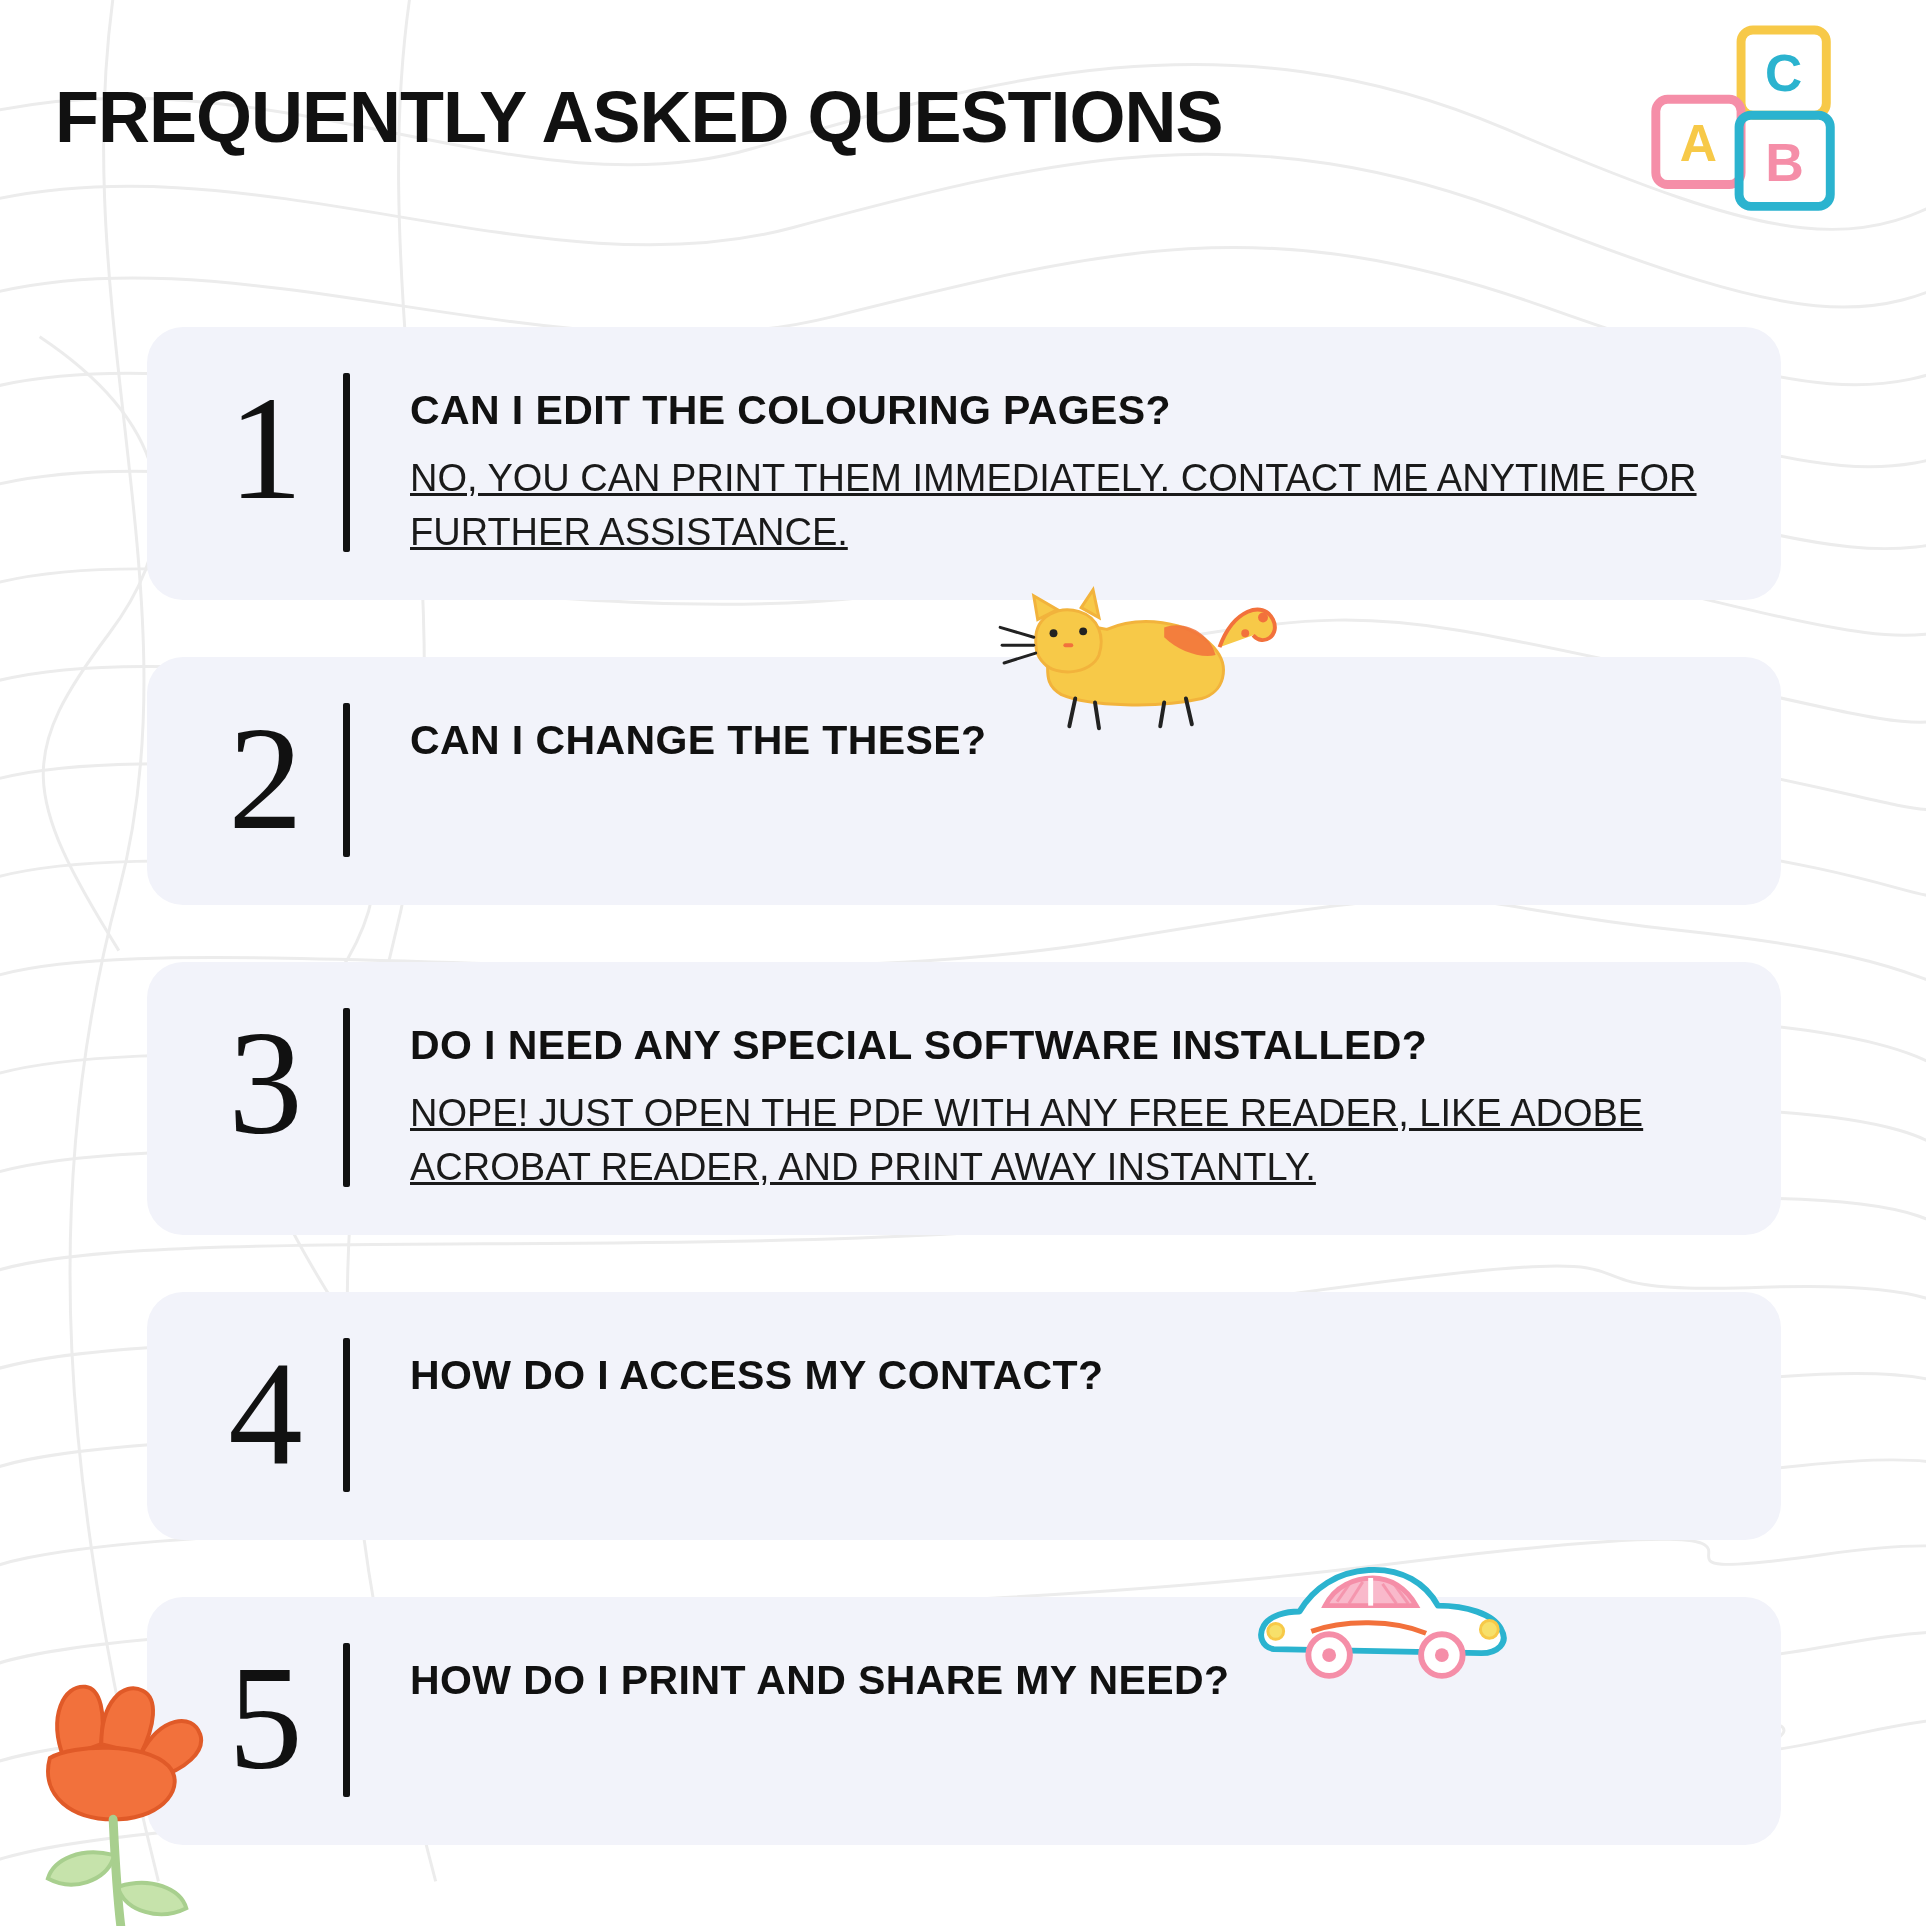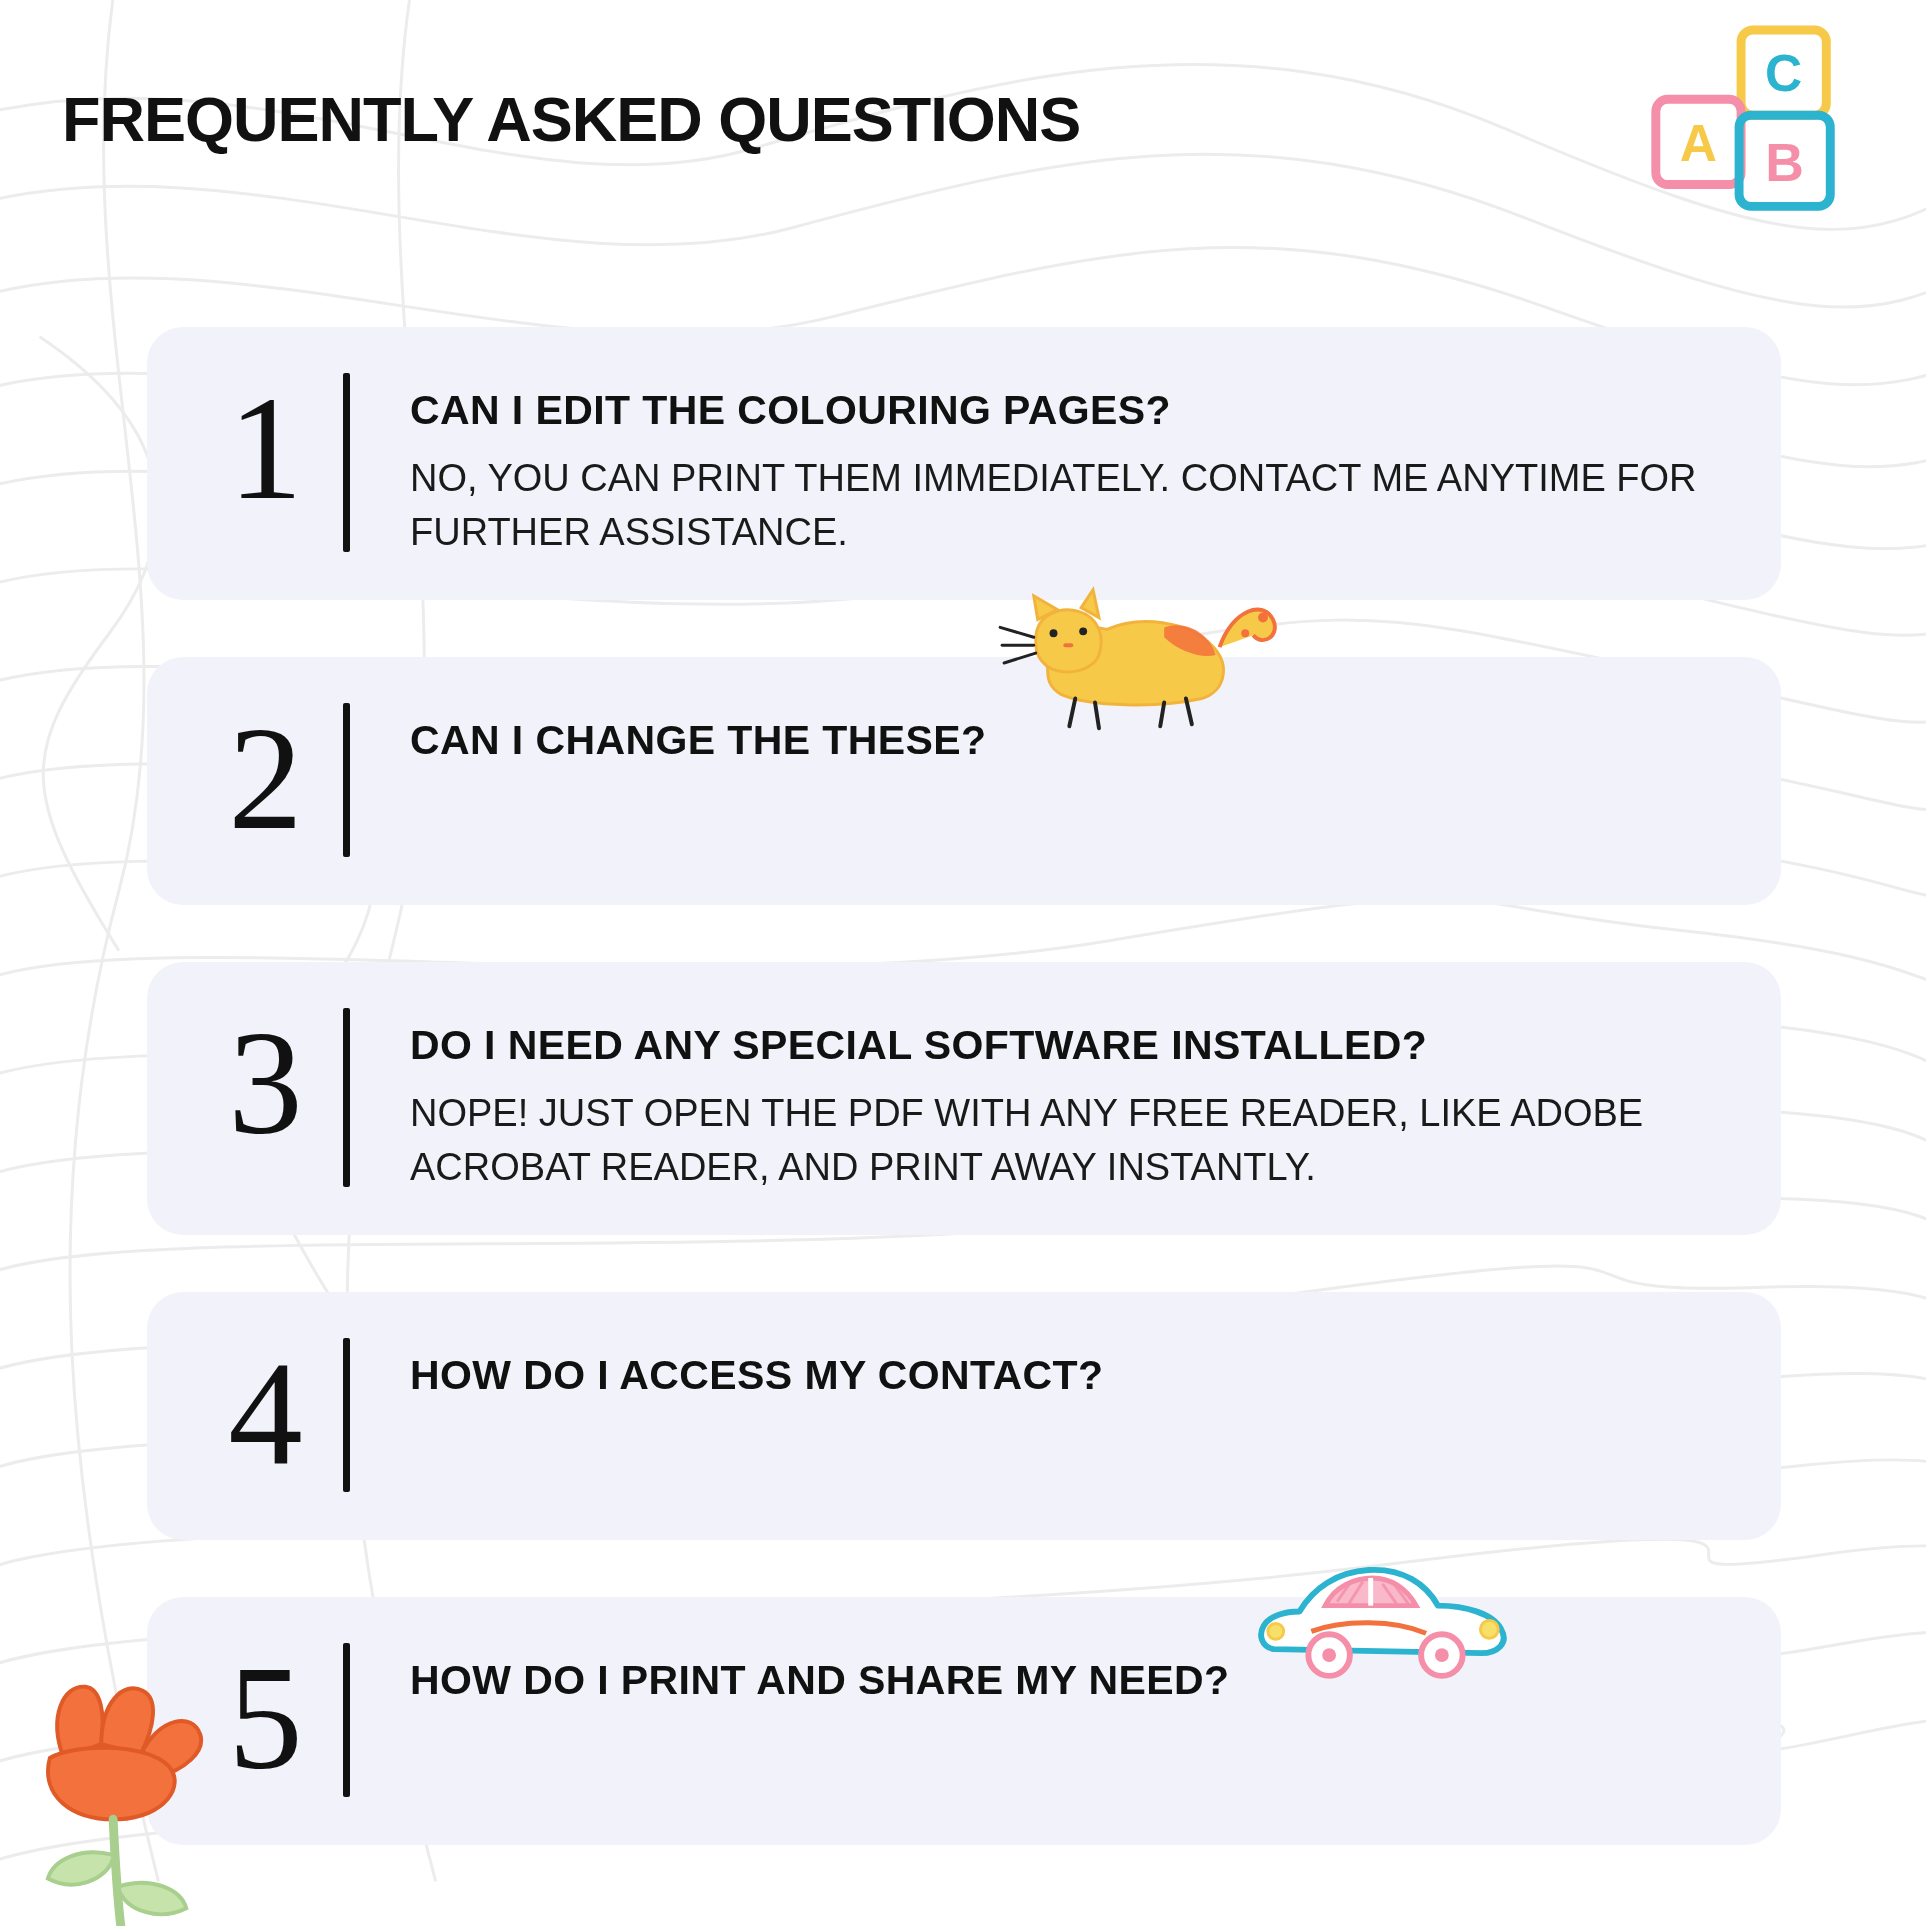--- a/index.html
+++ b/index.html
@@ -37,25 +37,25 @@
   .header {
     position: absolute;
     top: 81px;
     left: 55px;
     right: 55px;
     height: 198px;
   }
   .header-title {
     font-family: "Liberation Sans", sans-serif;
     font-weight: bold;
-    font-size: 63px;
+    font-size: 72px;
     letter-spacing: -1px;
     color: #111111;
     line-height: 1.0;
-    margin: 7px;
+    margin: 0;
     white-space: nowrap;
   }
   .blocks-deco {
     position: absolute;
     top: -59px;
     right: 10px;
     width: 228px;
     height: 228px;
   }
 
@@ -108,20 +108,21 @@
     margin: 0 0 18px 0;
     line-height: 1.15;
   }
   .faq-a {
     font-family: "Liberation Sans", sans-serif;
     font-size: 38px;
     color: #1a1a1a;
     line-height: 1.42;
     margin: 0;
     max-width: 1376px;
+    text-decoration: underline;
   }
 
   
   .card-1 { min-height: 248px; }
   .card-2 { min-height: 248px; }
   .card-3 { min-height: 248px; }
   .card-4 { min-height: 248px; }
   .card-5 { min-height: 248px; }
 
   

